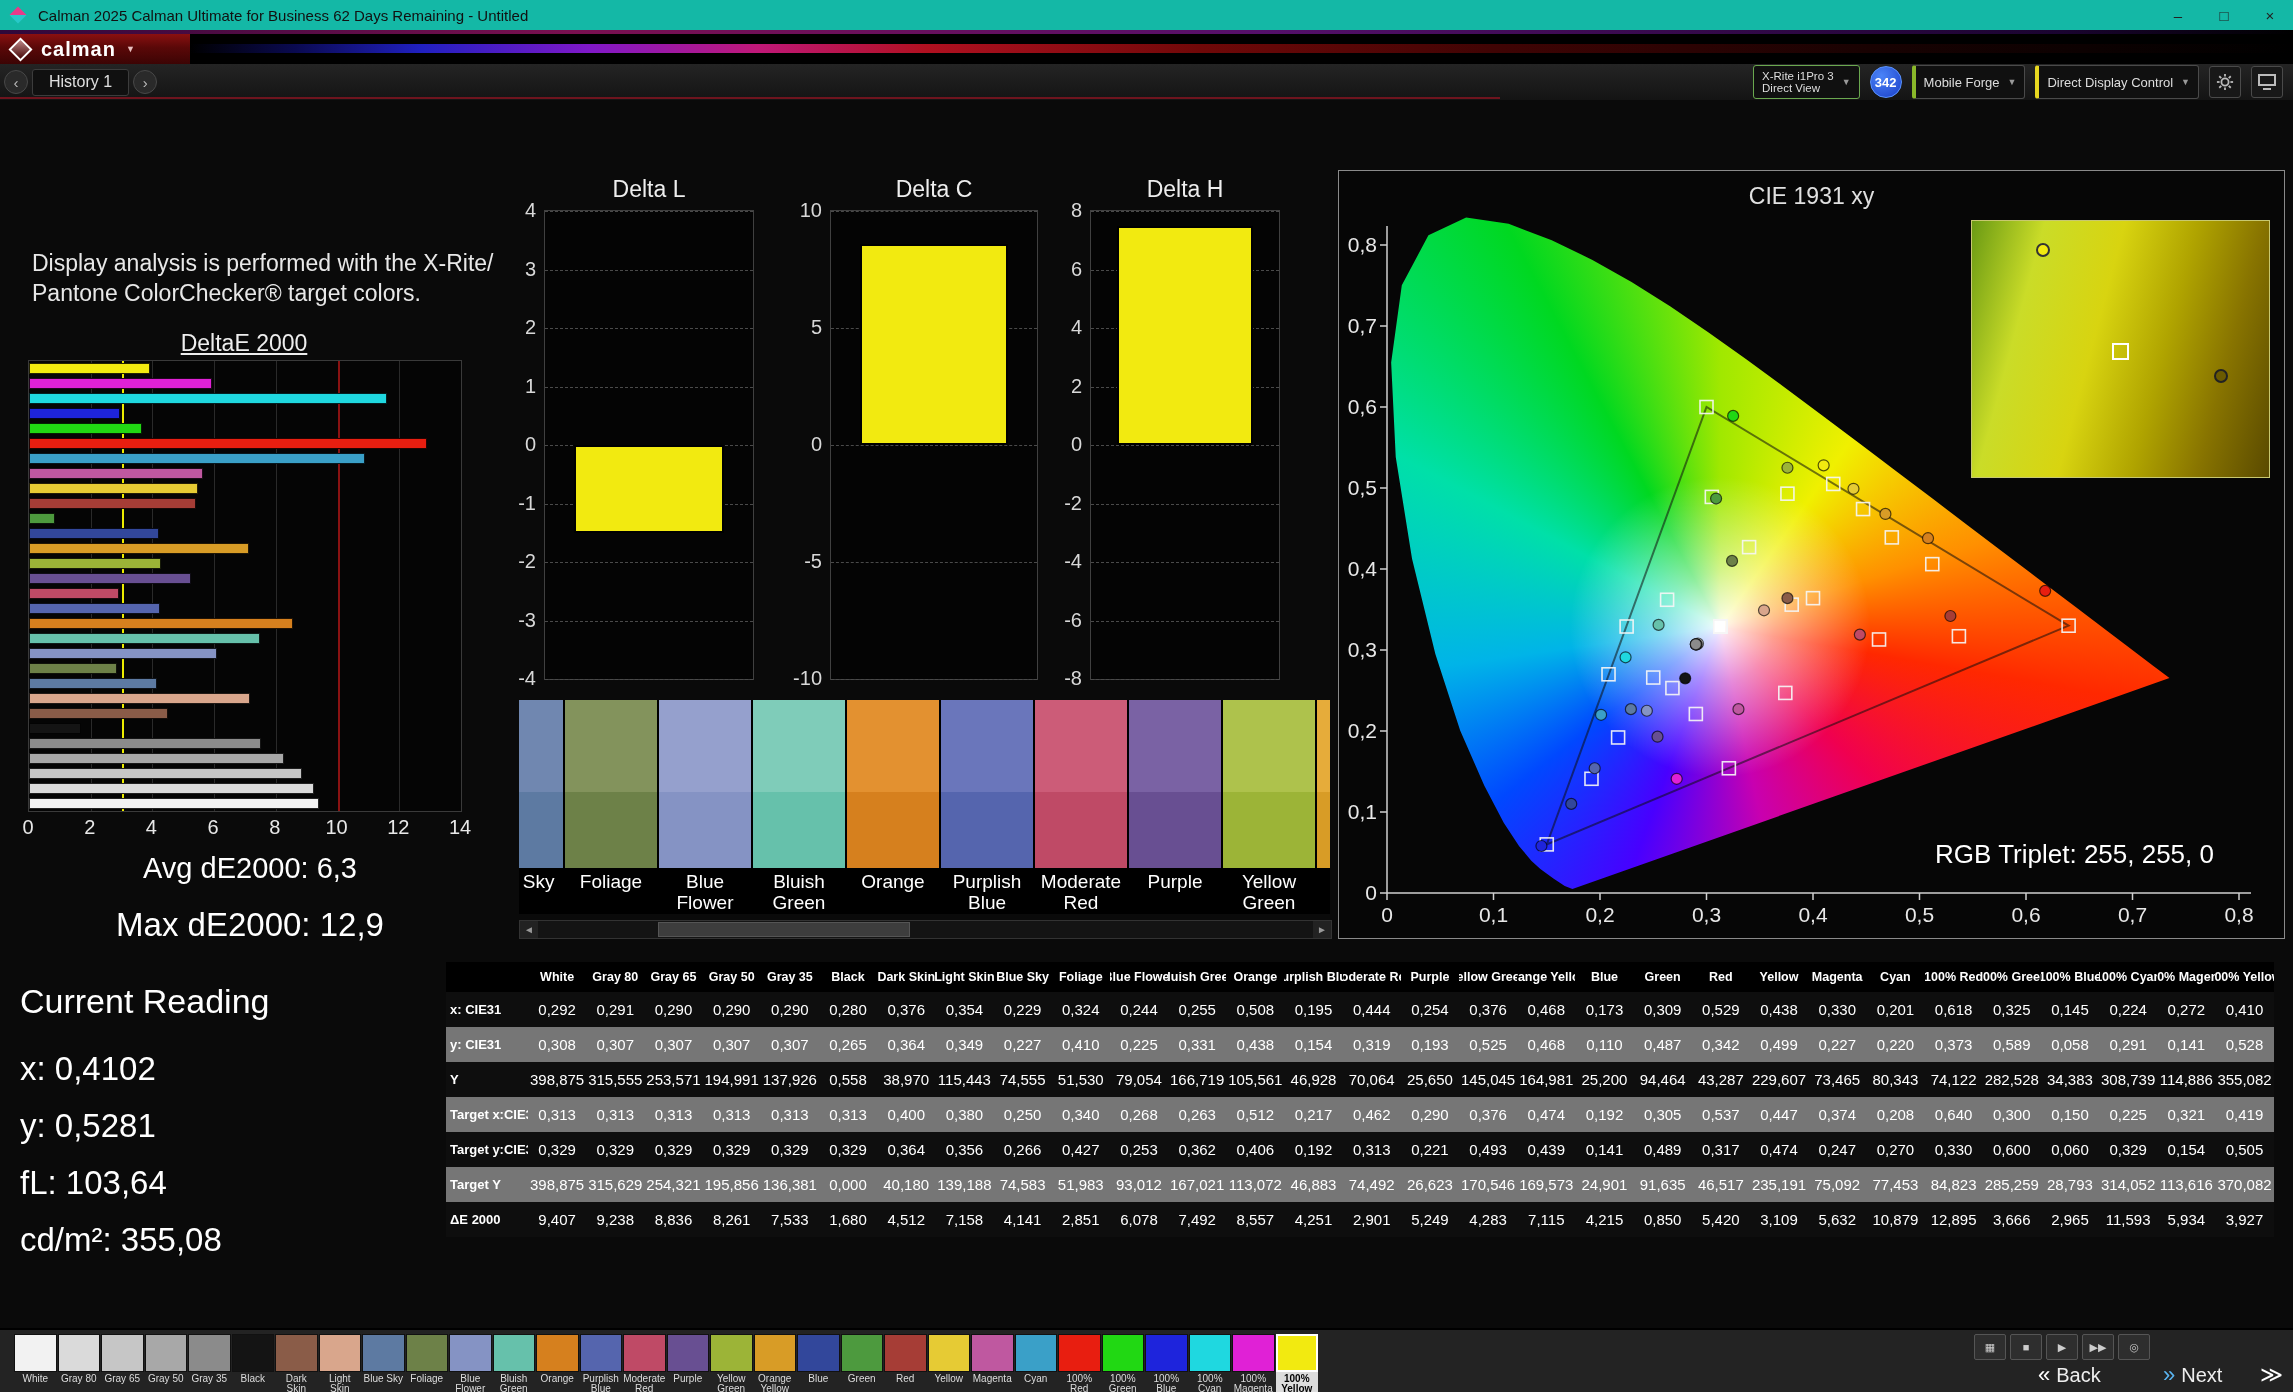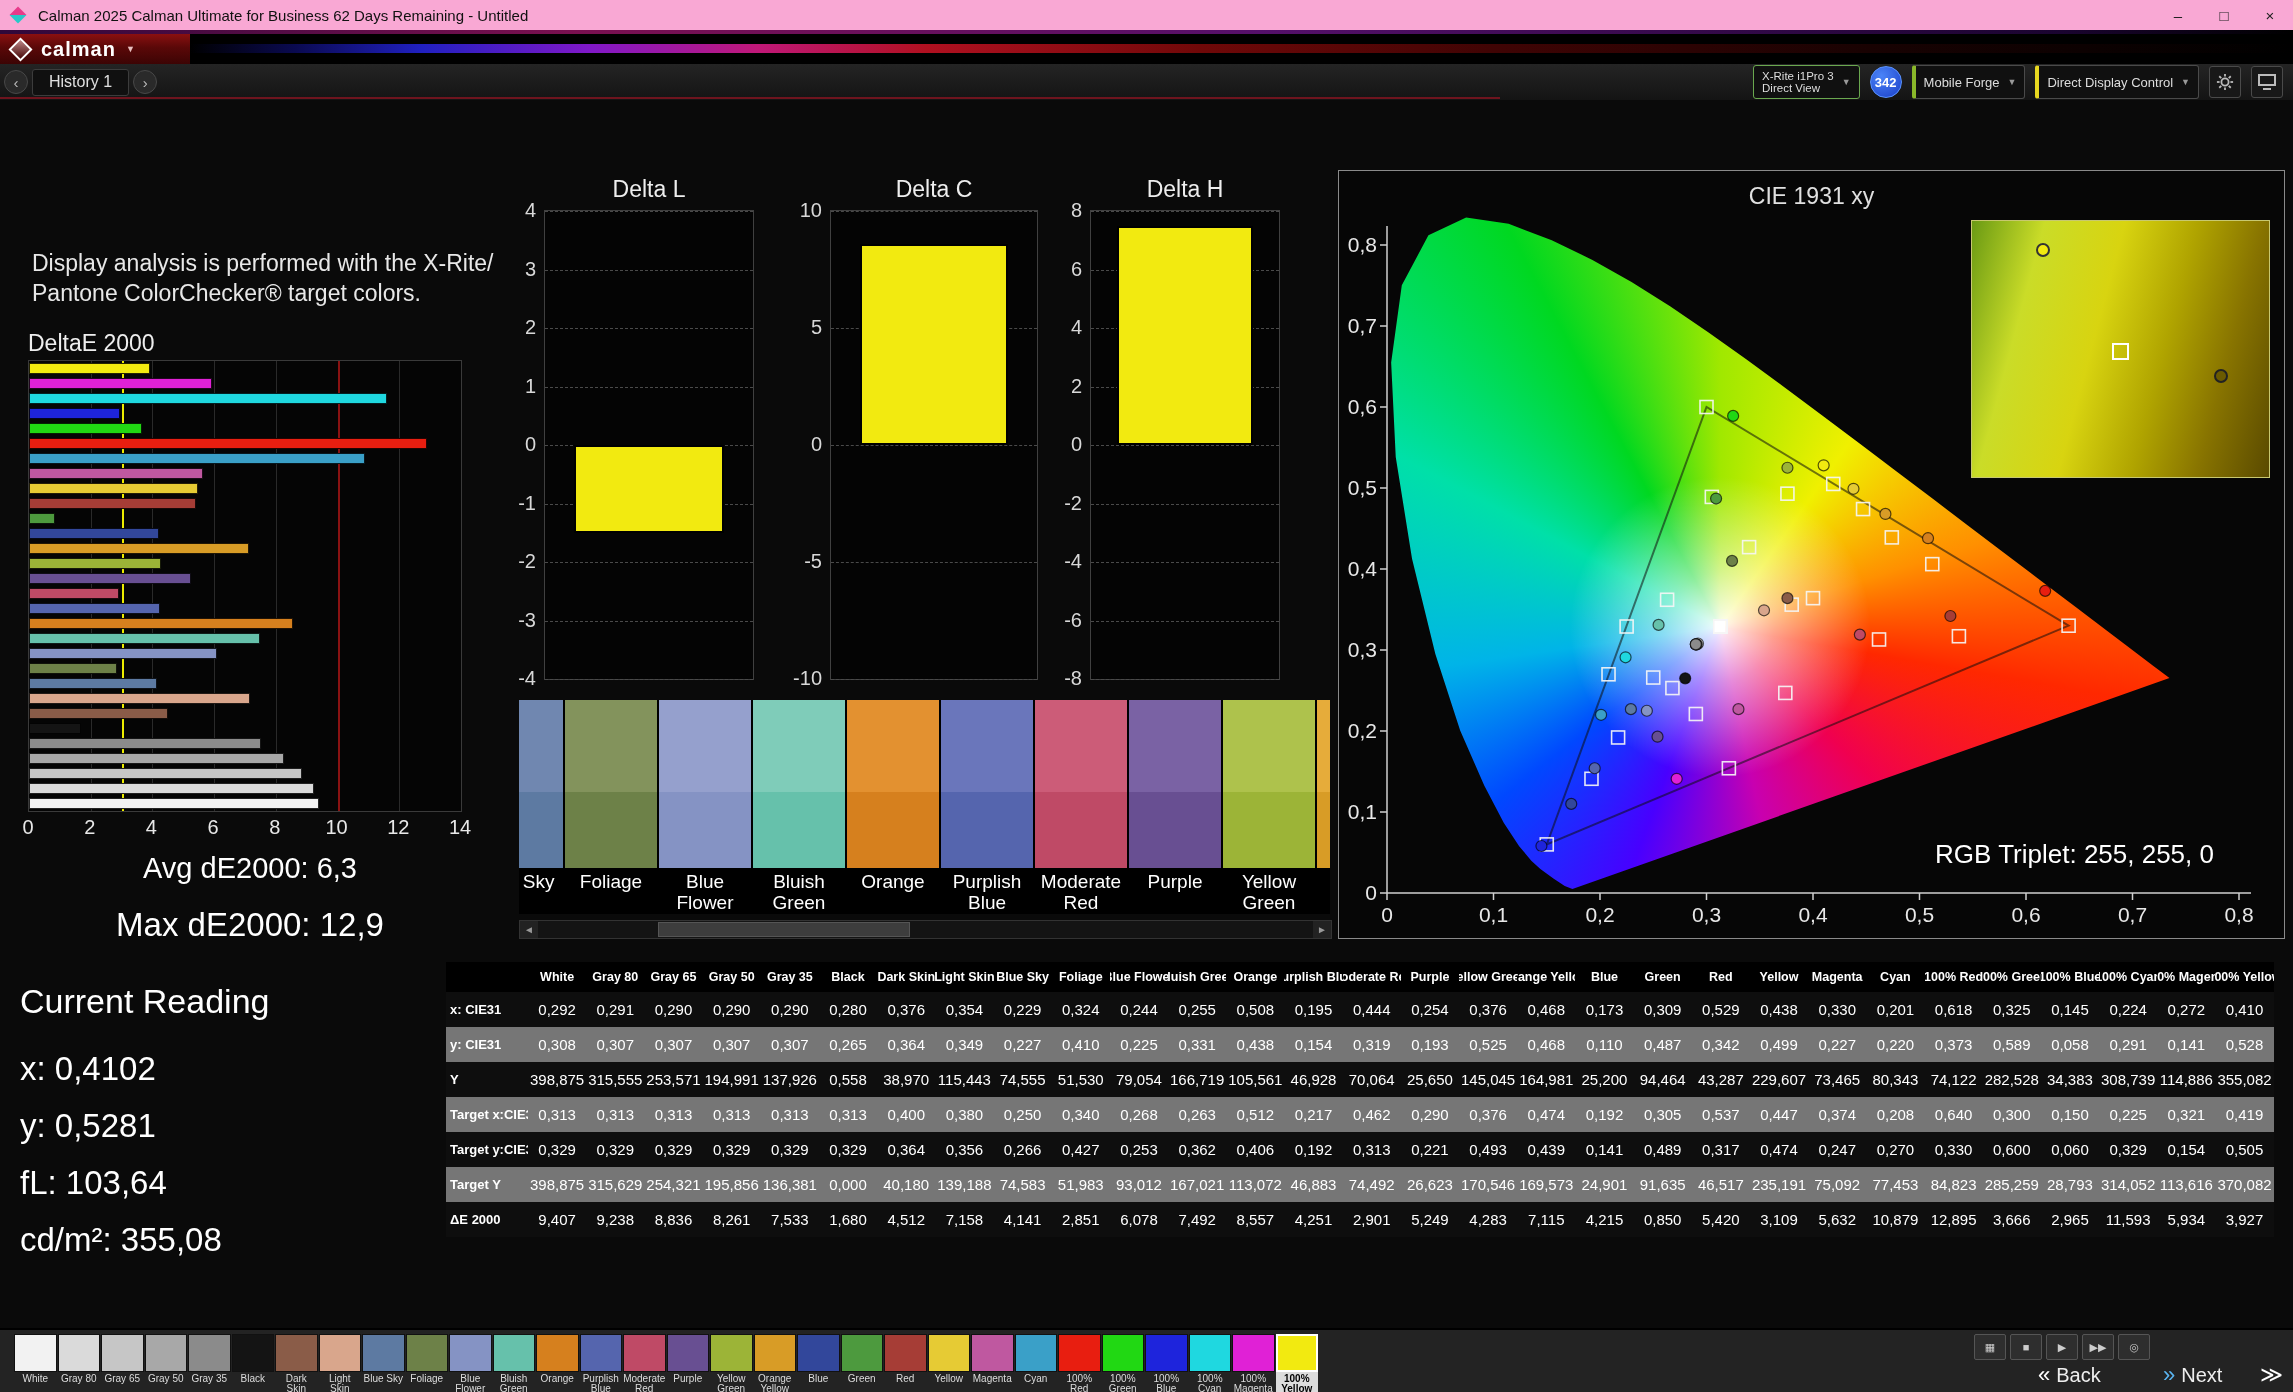--- a/index.html
+++ b/index.html
@@ -1,21 +1,21 @@
 <!DOCTYPE html>
 <html><head>
 <meta charset="utf-8">
 <style>
   html,body{margin:0;padding:0;background:#000;}
   #app{position:relative;width:2293px;height:1392px;overflow:hidden;background:#0a0a0a;
        font-family:"Liberation Sans",sans-serif;color:#fff;}
   .abs{position:absolute;}
 
   
-  .titlebar{position:absolute;left:0;top:0;width:100%;height:30px;background:#f9a8d4;display:flex;align-items:center;}
+  .titlebar{position:absolute;left:0;top:0;width:100%;height:30px;background:#14b8a6;display:flex;align-items:center;}
   .appicon{width:12px;height:12px;margin-left:12px;background:linear-gradient(135deg,#e83a8a 0 50%,#28c8c8 50% 100%);transform:rotate(45deg);}
   .titletext{margin-left:14px;font-size:15px;color:#111;}
   .wincontrols{margin-left:auto;display:flex;height:100%;}
   .winbtn{width:46px;height:100%;display:flex;align-items:center;justify-content:center;font-size:15px;color:#222;}
   .accentline{position:absolute;left:0;top:30px;width:100%;height:4px;
      background:linear-gradient(90deg,#30083a,#7a1050 25%,#55106a 55%,#1a0430 90%,#000);}
 
   
   .logobar{position:absolute;left:0;top:34px;width:100%;height:30px;background:#000;}
   .logo{position:absolute;left:0;top:0;width:190px;height:30px;display:flex;align-items:center;
@@ -44,21 +44,21 @@
   .badge{width:30px;height:30px;border-radius:50%;background:radial-gradient(circle at 35% 30%,#4a84f8,#1a3ec8);
          border:1px solid #5a94ff;display:flex;align-items:center;justify-content:center;font-size:13px;font-weight:bold;}
   .ddc{border-left:4px solid #e8d820;}
   .mforge{border-left:4px solid #8ab82a;}
   .sqbtn{width:30px;height:30px;background:#181818;border:1px solid #4a4a4a;border-radius:3px;
          display:flex;align-items:center;justify-content:center;color:#bbb;}
 
   
   .heading{left:30px;top:172px;font-size:54px;color:#fff;}
   .desc{left:32px;top:248px;font-size:23px;line-height:30px;color:#e8e8e8;}
-  .detitle{left:28px;top:330px;width:432px;font-size:23px;color:#eee;}
+  .detitle{left:28px;top:330px;width:432px;text-align:center;font-size:23px;color:#eee;text-decoration:underline;}
   #deltae-plot{left:28px;top:360px;width:432px;height:450px;border:1px solid #3a3a3a;background:#050505;}
   .degrid{position:absolute;top:0;bottom:0;width:1px;background:#2a2a2a;}
   .dethresh{position:absolute;top:0;bottom:0;width:2px;}
   #deltae-bars{position:absolute;inset:0;z-index:2;}
   .debar-row{height:15px;display:flex;align-items:center;}
   .debar{height:11px;border:1px solid rgba(0,0,0,.85);box-sizing:border-box;}
   #deltae-axis{left:28px;top:816px;width:432px;height:24px;}
   .detick{position:absolute;width:24px;text-align:center;font-size:20px;color:#e8e8e8;}
   .bigtext{left:0;top:852px;width:500px;text-align:center;font-size:29px;color:#fff;}
   .bigtext2{left:0;top:906px;width:500px;text-align:center;font-size:33px;color:#fff;}

